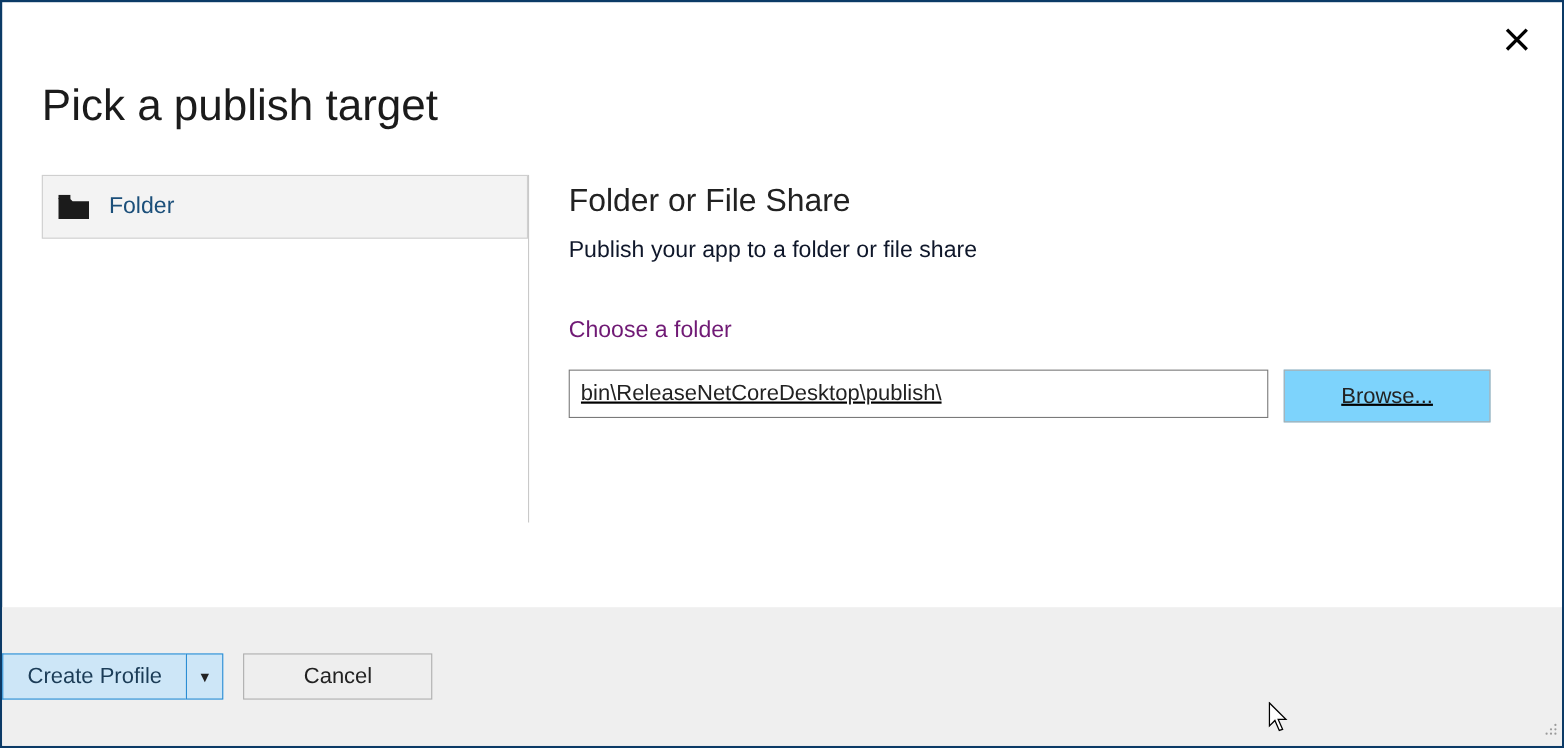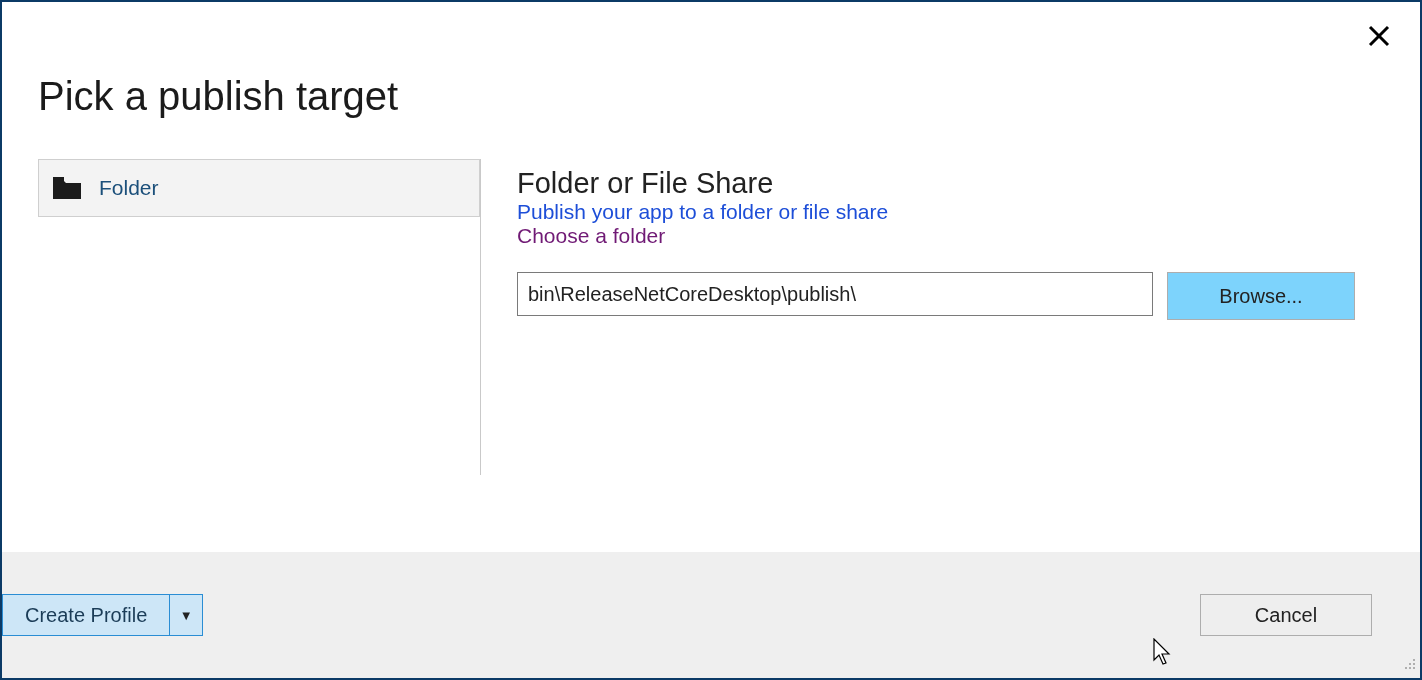--- a/index.html
+++ b/index.html
@@ -68,34 +68,36 @@
       margin: 0 36px 0 0;
     }
     .right-col {
       flex: 1;
       padding-top: 8px;
     }
     .section-title {
       font-size: 29px;
       font-weight: 400;
       color: #222;
-      margin-bottom: 0;
+      margin-bottom: 16px;
     }
     .section-sub {
       font-size: 21px;
-      color: #1d4ed8;
+      color: #0f172a;
+      margin-bottom: 48px;
     }
     .field-label {
       font-size: 21px;
       color: #701a75;
       margin-bottom: 24px;
     }
     .input-row {
       display: flex;
       gap: 14px;
+      text-decoration: underline;
     }
     .path-input {
       height: 44px;
       width: 636px;
       border: 1px solid #7a7a7a;
       font-size: 20px;
       padding: 0 10px;
       color: #222;
       font-family: inherit;
       background: #fff;
@@ -108,21 +110,21 @@
       font-size: 20px;
       color: #222;
       cursor: pointer;
       font-family: inherit;
     }
     .footer {
       height: 126px;
       background: #efefef;
       display: flex;
       align-items: center;
-      justify-content: space-between;
+      justify-content: flex-start;
       padding-right: 48px;
       gap: 18px;
       position: relative;
     }
     .primary-split {
       display: flex;
       height: 42px;
     }
     .primary-btn {
       height: 42px;

